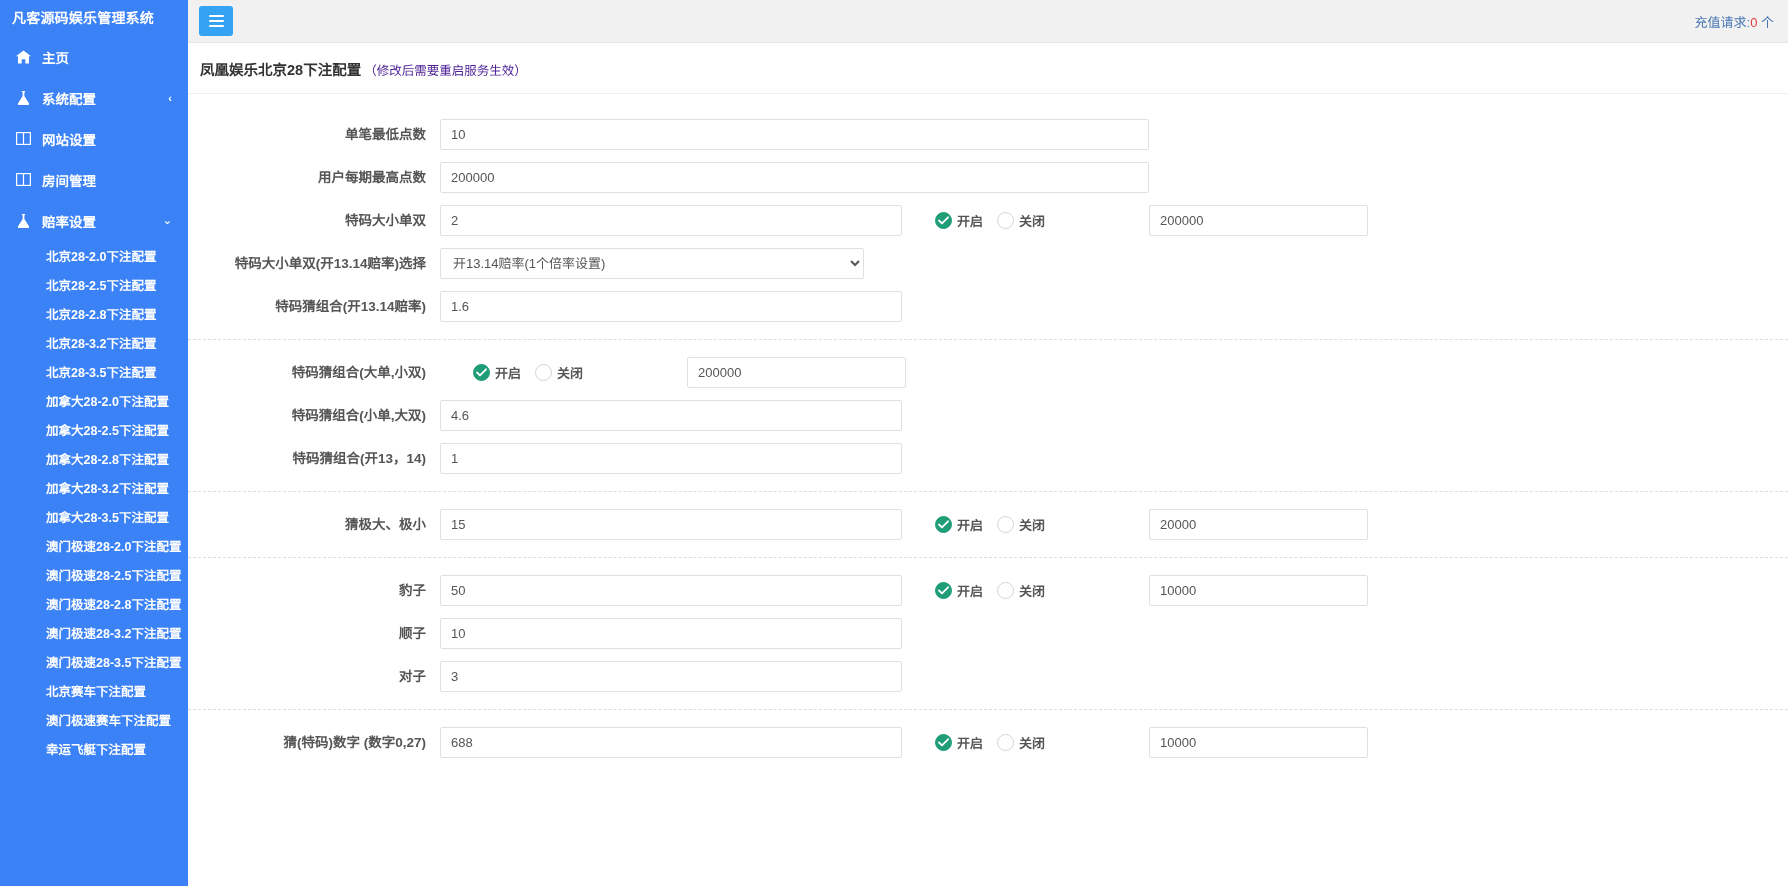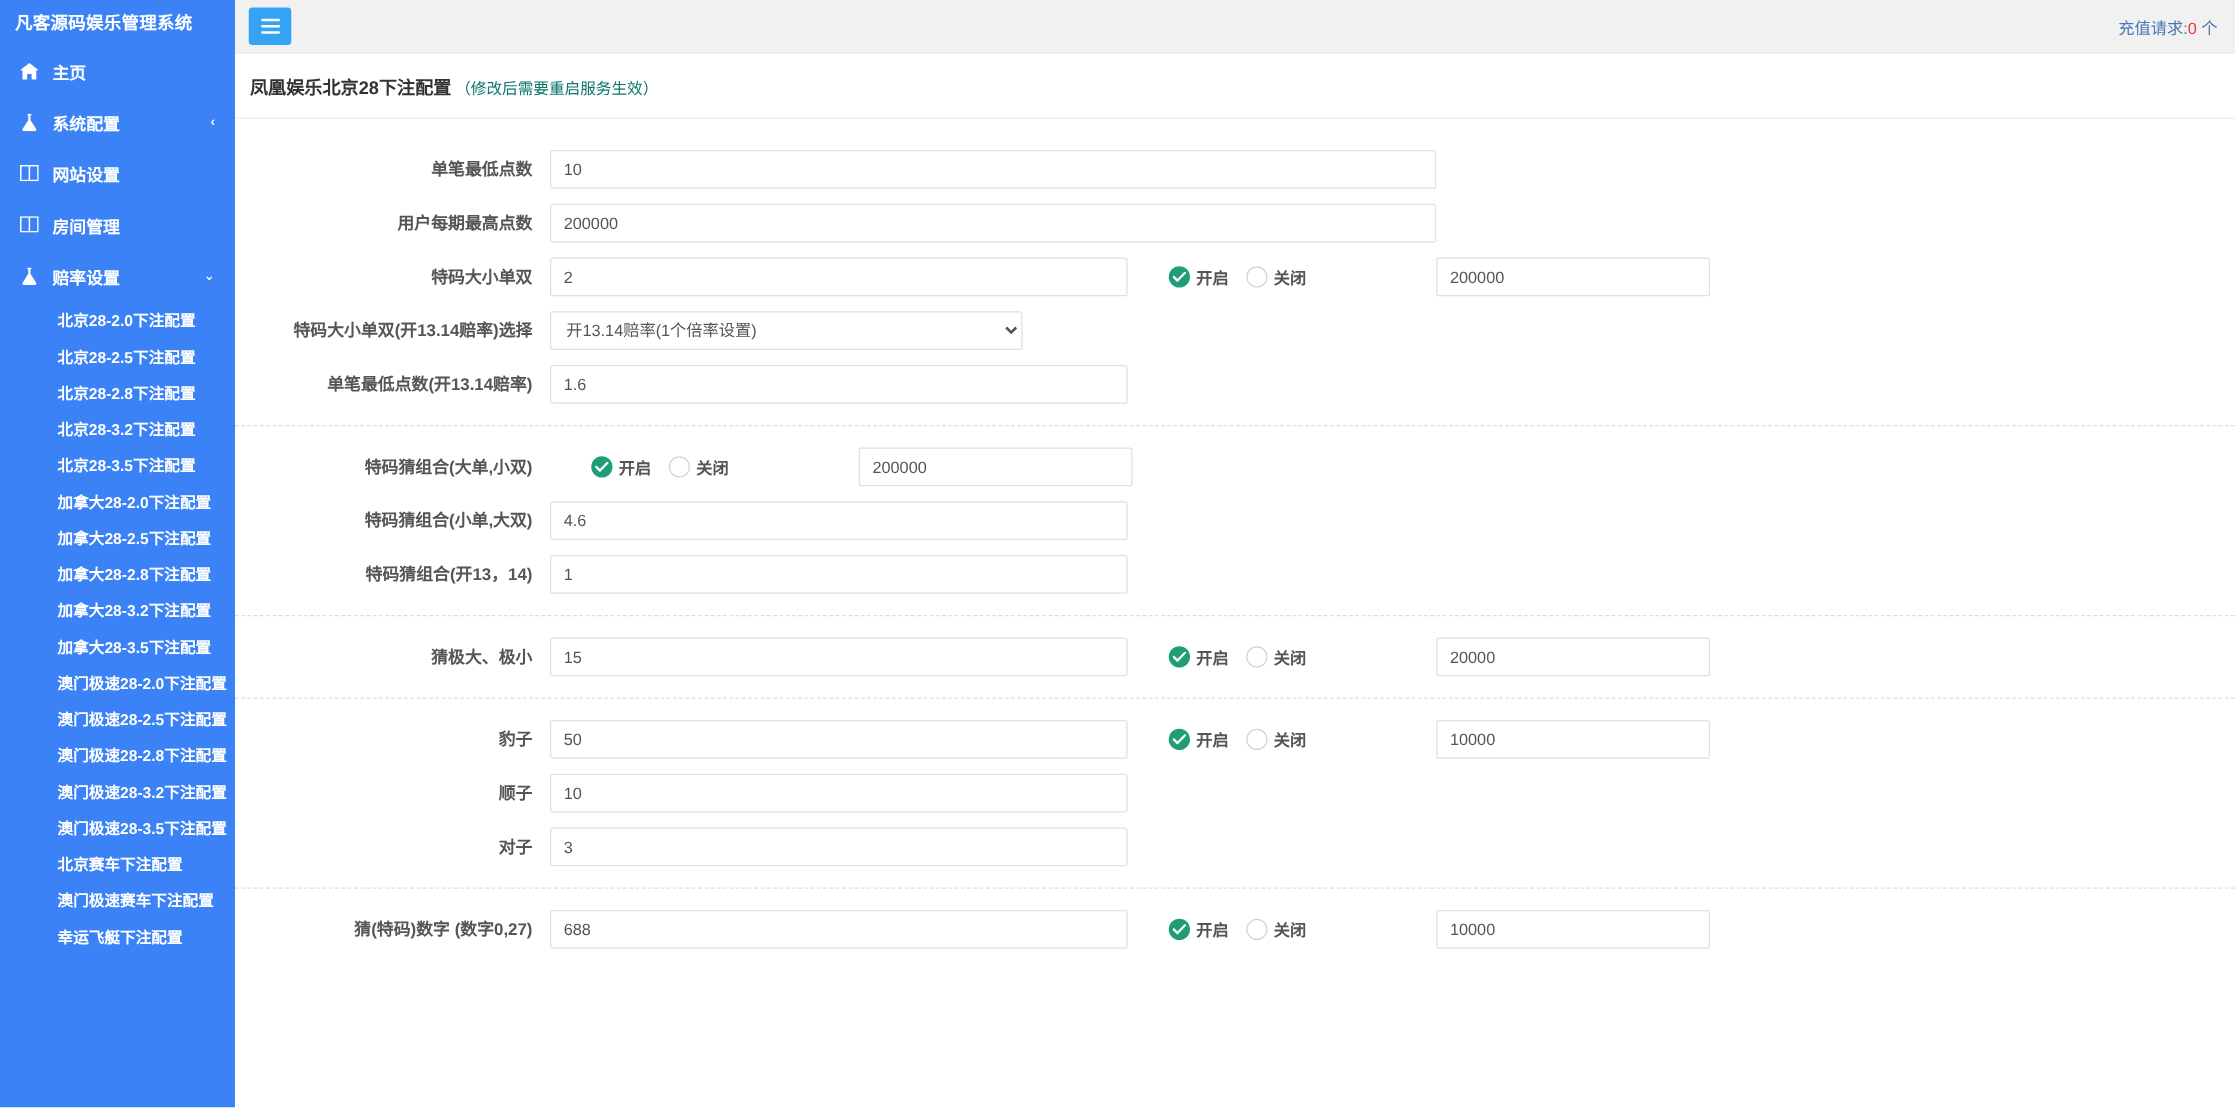--- a/index.html
+++ b/index.html
@@ -140,21 +140,21 @@
     background: #fff;
   }
   .page-title {
     font-size: 14.5px;
     font-weight: bold;
     color: #333333;
     display: inline;
   }
   .page-note {
     font-size: 12.5px;
-    color: #0f766e;
+    color: #4c1d95;
     font-weight: normal;
     display: inline;
     margin-left: 3px;
   }
 
   .form-area {
     flex: 1 1 auto;
     overflow: hidden;
     padding-top: 8px;
   }
@@ -191,21 +191,21 @@
     font-size: 13px;
     color: #555555;
     padding: 0 10px;
     outline: none;
     font-family: "Liberation Sans", "DejaVu Sans", sans-serif;
   }
   .inp.w-wide  { width: 709px; }
   .inp.w-mid   { width: 462px; }
   .sel {
     height: 31px;
-    width: 378px;
+    width: 424px;
     border: 1px solid #e0e0e0;
     border-radius: 2px;
     background: #ffffff;
     font-size: 13px;
     color: #555555;
     padding: 0 8px;
     outline: none;
     font-family: "Liberation Sans", "DejaVu Sans", sans-serif;
   }
   .radios {
@@ -404,21 +404,21 @@
               </label>
             </div>
             <div class="limit"><input class="inp w-limit" type="text" value="200000" style=""></div>
           </div>
           <div class="frow">
             <div class="flabel">特码大小单双(开13.14赔率)选择</div>
             <div class="fctrl"><select class="sel"><option>开13.14赔率(1个倍率设置)</option></select></div>
             <div class="blank-slot"></div>
           </div>
           <div class="frow">
-            <div class="flabel">单笔最低点数(开13.14赔率)</div>
+            <div class="flabel">特码猜组合(开13.14赔率)</div>
             <div class="fctrl"><input class="inp w-mid" type="text" value="1.6" style=""></div>
             <div class="blank-slot"></div>
           </div>
         </div>
         <div class="sec">
           <div class="frow">
             <div class="flabel">特码猜组合(大单,小双)</div>
             <div class="radios">
               <label class="rwrap">
                 <span class="rdot on">

